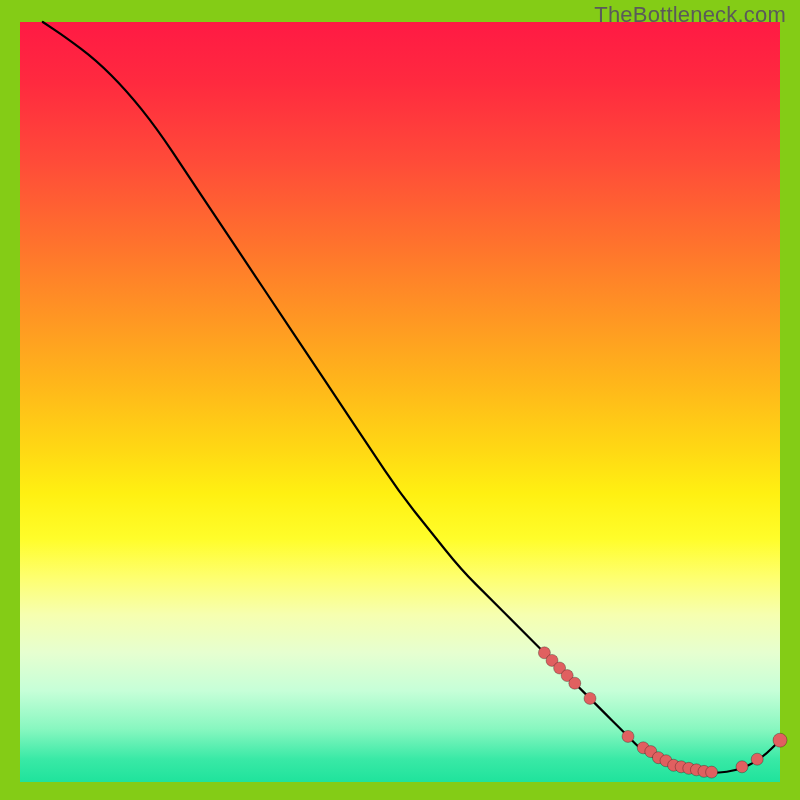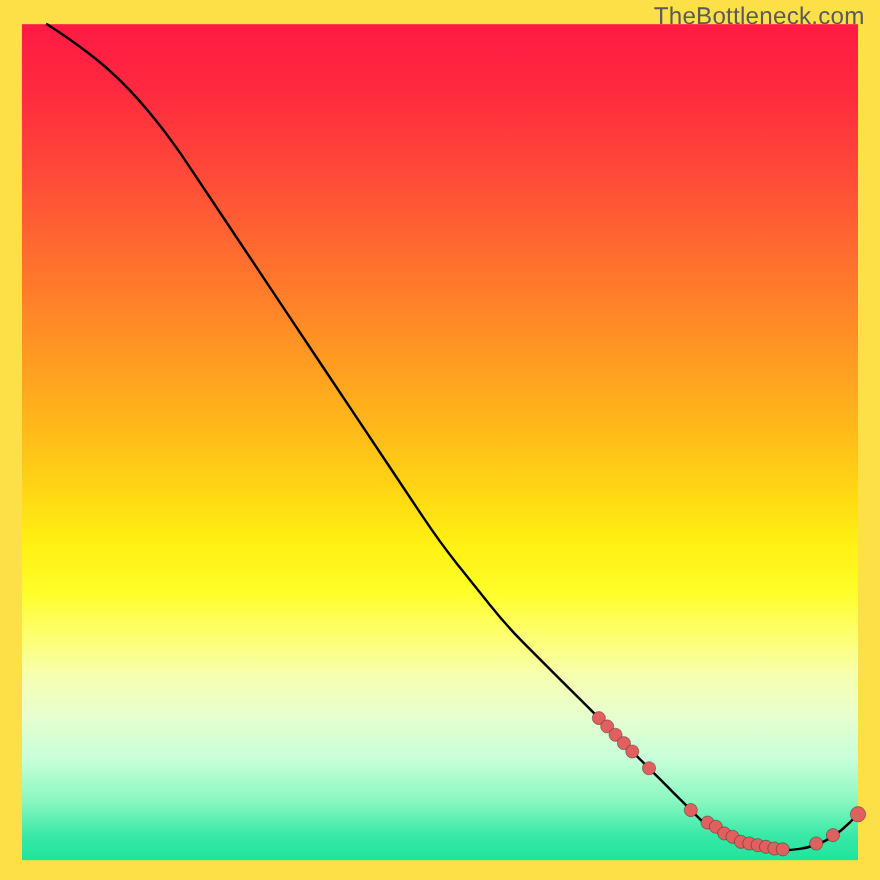--- a/index.html
+++ b/index.html
@@ -1,21 +1,21 @@
 <!DOCTYPE html>
 <html><head>
 <meta charset="utf-8">
 <style>
   * { margin: 0; padding: 0; box-sizing: border-box; }
   html, body { width: 800px; height: 800px; background: #000; overflow: hidden; }
   .stage {
     position: relative;
     width: 800px;
     height: 800px;
-    background: #fde047;
+    background: #84cc16;
   }
   .watermark {
     position: absolute;
     top: 2px;
     right: 14px;
     font-family: Arial, Helvetica, sans-serif;
     font-size: 22px;
     color: #5a5a5a;
     letter-spacing: 0.2px;
     user-select: none;

